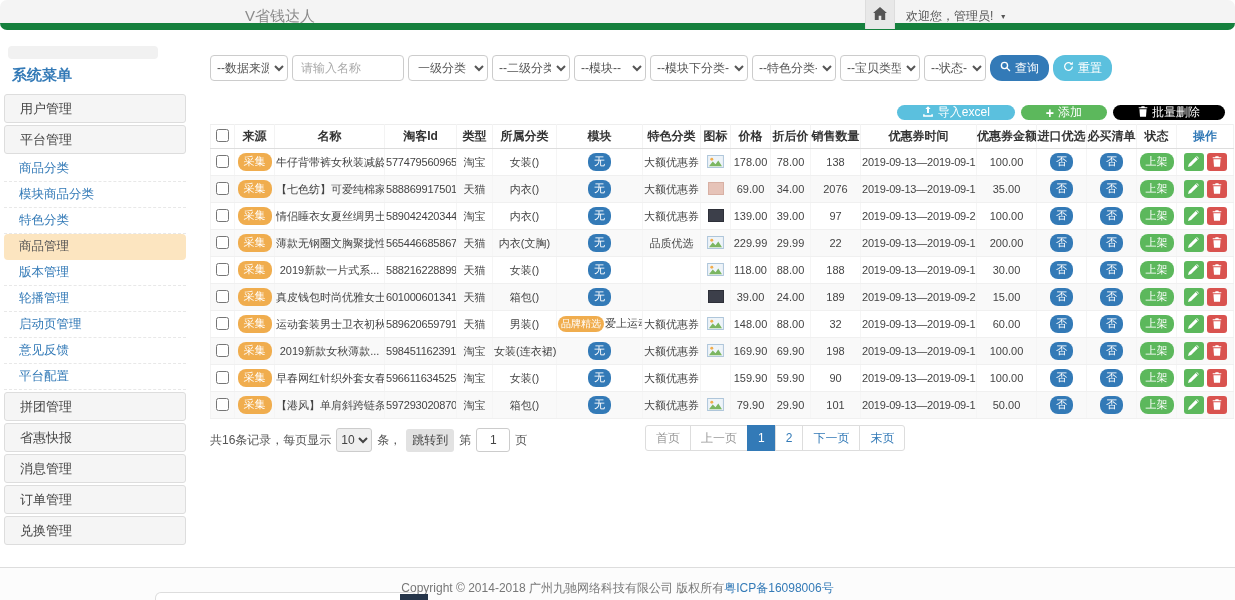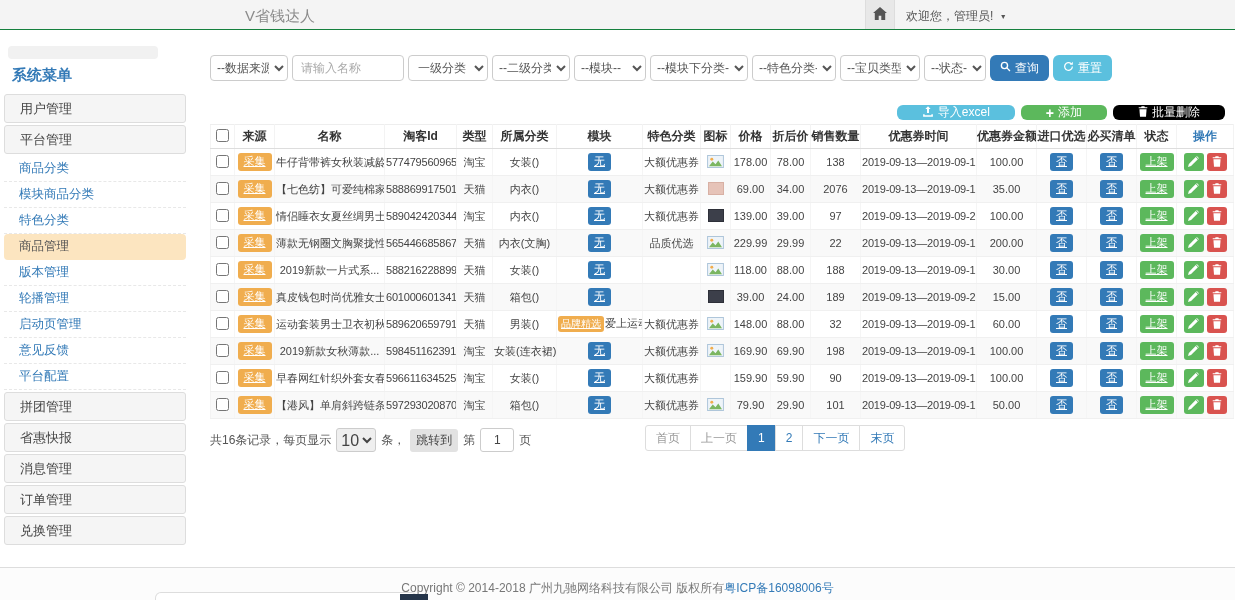--- a/index.html
+++ b/index.html
@@ -2,21 +2,21 @@
 <html><head>
 <meta charset="utf-8">
 <style>
   * { margin:0; padding:0; box-sizing:border-box; }
   html,body { width:1235px; height:600px; overflow:hidden; background:#fff;
     font-family:"Liberation Sans","DejaVu Sans",sans-serif; font-size:12px; color:#333; }
   body { position:relative; }
 
   
   .topbar { position:absolute; left:0; top:0; width:1235px; height:30px;
-    background:#f4f4f4; border-bottom:1px solid #15803d; }
+    background:#f4f4f4; border-bottom:7px solid #15803d;border-radius:7px; }
   .brand { position:absolute; left:245px; top:7px; font-size:15px; color:#8b8b8b; }
   .home-box { position:absolute; left:865px; top:0; width:30px; height:29px;
     background:#e8e8e8; border-left:1px solid #ddd; border-right:1px solid #ddd;
     display:flex; align-items:center; justify-content:center; cursor:pointer; }
   .welcome { position:absolute; left:906px; top:8px; color:#555; cursor:pointer; }
   .caret-sm { font-size:7px; color:#555; margin-left:3px; vertical-align:1px; }
 
   
   .sidebar { position:absolute; left:0; top:30px; width:190px; height:537px; overflow:hidden; }
   .side-topbox { margin:16px 32px 7px 8px; height:13px; background:#f1f1f1; border-radius:4px; }
@@ -38,21 +38,21 @@
 
   .filters { margin-top:10px; display:flex; gap:4px; align-items:center; }
   .f-select { height:26px; border:1px solid #ccc; border-radius:4px; background:#fff;
     color:#555; font-size:12px; font-family:inherit; padding:0 2px; }
   .f-input { height:26px; width:112px; border:1px solid #ccc; border-radius:4px;
     padding:0 8px; font-size:12px; font-family:inherit; color:#555; }
   .f-input::placeholder { color:#aaa; }
   .w-src{width:78px}.w-lv1{width:80px;text-align:center}.w-lv2{width:78px}.w-mod{width:72px}
   .w-modsub{width:98px}.w-feat{width:84px}.w-type{width:80px;text-align:center}.w-state{width:62px}
 
-  .btn { height:26px; padding:0 10px; border:none; border-radius:6px; color:#fff;
+  .btn { height:26px; padding:0 10px; border:none; border-radius:12px; color:#fff;
     font-size:12px; font-family:inherit; display:inline-flex; align-items:center; gap:4px; cursor:pointer; }
   .btn-primary { background:#337ab7; }
   .btn-info { background:#5bc0de; }
   .btn-success { background:#5cb85c; }
   .btn-danger-light { background:#000000; }
   .plus-glyph { font-weight:bold; font-size:14px; line-height:1; }
 
   .actions { margin-top:24px; display:flex; justify-content:flex-end; gap:6px; }
   .actions .btn { height:15px; padding:0 25px; }
 
@@ -64,22 +64,22 @@
   .grid th.op-h { color:#337ab7; }
   .grid td { height:27px; font-size:11px; color:#444; text-align:center;
     border-bottom:1px solid #f0f0f0; border-right:1px solid #f5f5f5;
     white-space:nowrap; overflow:hidden; padding:0 1px; }
   .grid th:first-child, .grid td:first-child { border-left:1px solid #f3f3f3; }
   .grid tbody tr:nth-child(even) td { background:#f9f9f9; }
   .c-name { color:#333; }
   .c-id, .c-time { font-size:10.5px; letter-spacing:-0.2px; color:#555; }
   .c-cat { font-size:10px; }
 
-  .badge { display:inline-block; padding:2px 6px; border-radius:3px; font-size:11px;
-    color:#fff; line-height:1.25;text-decoration:underline; }
+  .badge { display:inline-block; padding:2px 6px; border-radius:8px; font-size:11px;
+    color:#fff; line-height:1.25; }
   .badge-blue { background:#337ab7; cursor:pointer; }
   .badge-orange { background:#f0ad4e; }
   .badge-green { background:#5cb85c; cursor:pointer; }
   .c-module .badge-orange { font-size:10px; padding:2px 3px; }
   .module-extra { font-size:11px; color:#444; margin-left:1px; }
 
   .mini-btn { display:inline-flex; align-items:center; justify-content:center;
     width:20px; height:18px; border-radius:3px; cursor:pointer; }
   .mini-green { background:#5cb85c; margin-right:3px; }
   .mini-red { background:#d9534f; }
@@ -88,21 +88,21 @@
   .th-ph, .th-pink, .th-dark { display:none; }
   .t-placeholder .th-ph { display:inline-block; }
   .t-photo-pink .th-pink { display:inline-block; width:16px; height:13px;
     background:#e6c3b8; border:1px solid #d8b0a4; }
   .t-photo-dark .th-dark { display:inline-block; width:16px; height:13px;
     background:#3c3f4a; border:1px solid #2e3039; }
 
   
   .pager { position:relative; margin-top:6px; height:30px; }
   .pager-left { display:flex; align-items:center; gap:5px; color:#555; padding-top:3px; }
-  .pp-select { height:24px; border:1px solid #ccc; border-radius:3px; font-size:16px;
+  .pp-select { height:24px; border:1px solid #ccc; border-radius:3px; font-size:12px;
     font-family:inherit; color:#444; }
   .jump-chip { background:#e2e2e2; padding:3px 6px; border-radius:3px; color:#444; cursor:pointer; }
   .page-input { width:34px; height:24px; border:1px solid #ccc; border-radius:3px;
     text-align:center; font-size:12px; font-family:inherit; color:#444; }
   .pager-right { position:absolute; left:435px; top:0; display:flex; }
   .page-btn { display:inline-block; height:26px; line-height:24px; padding:0 10px;
     border:1px solid #ddd; background:#fff; color:#337ab7; margin-left:-1px;
     cursor:pointer; text-decoration:none; }
   .page-btn:first-child { border-radius:3px 0 0 3px; margin-left:0; }
   .page-btn:last-child { border-radius:0 3px 3px 0; }

